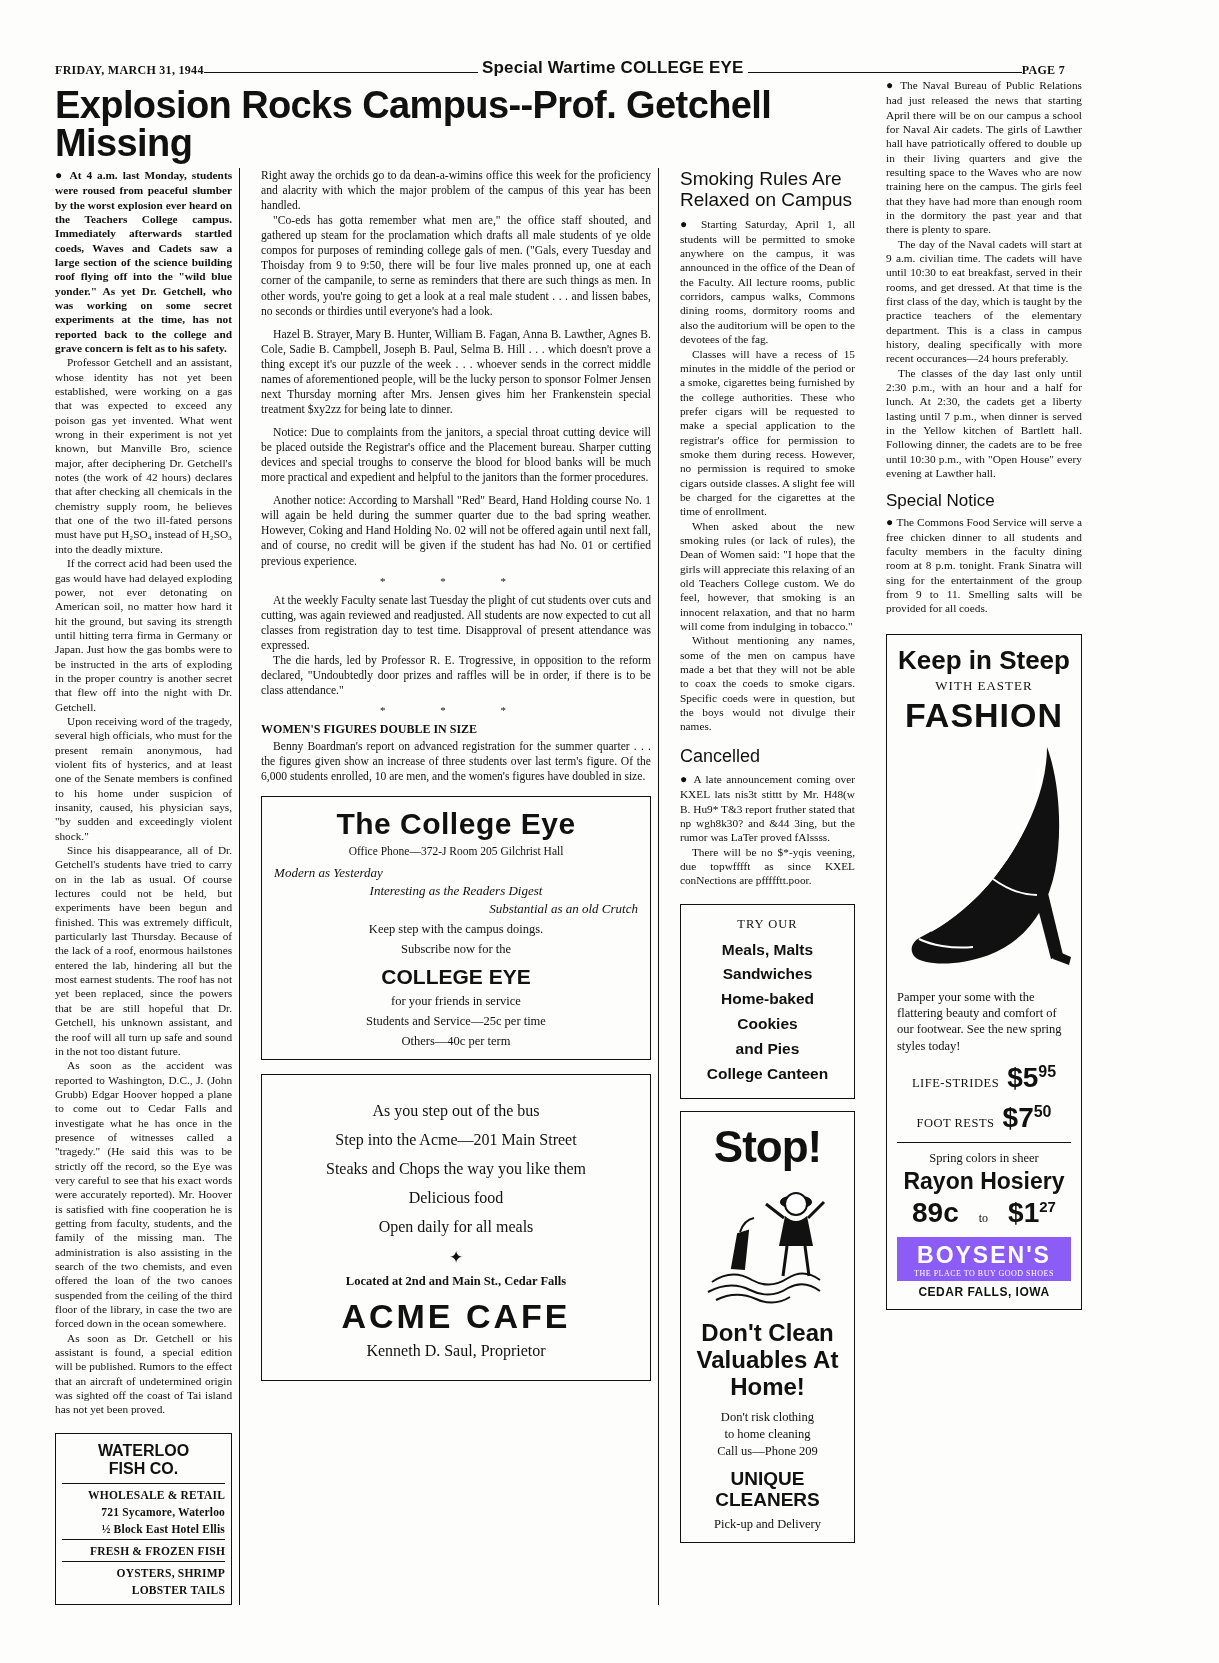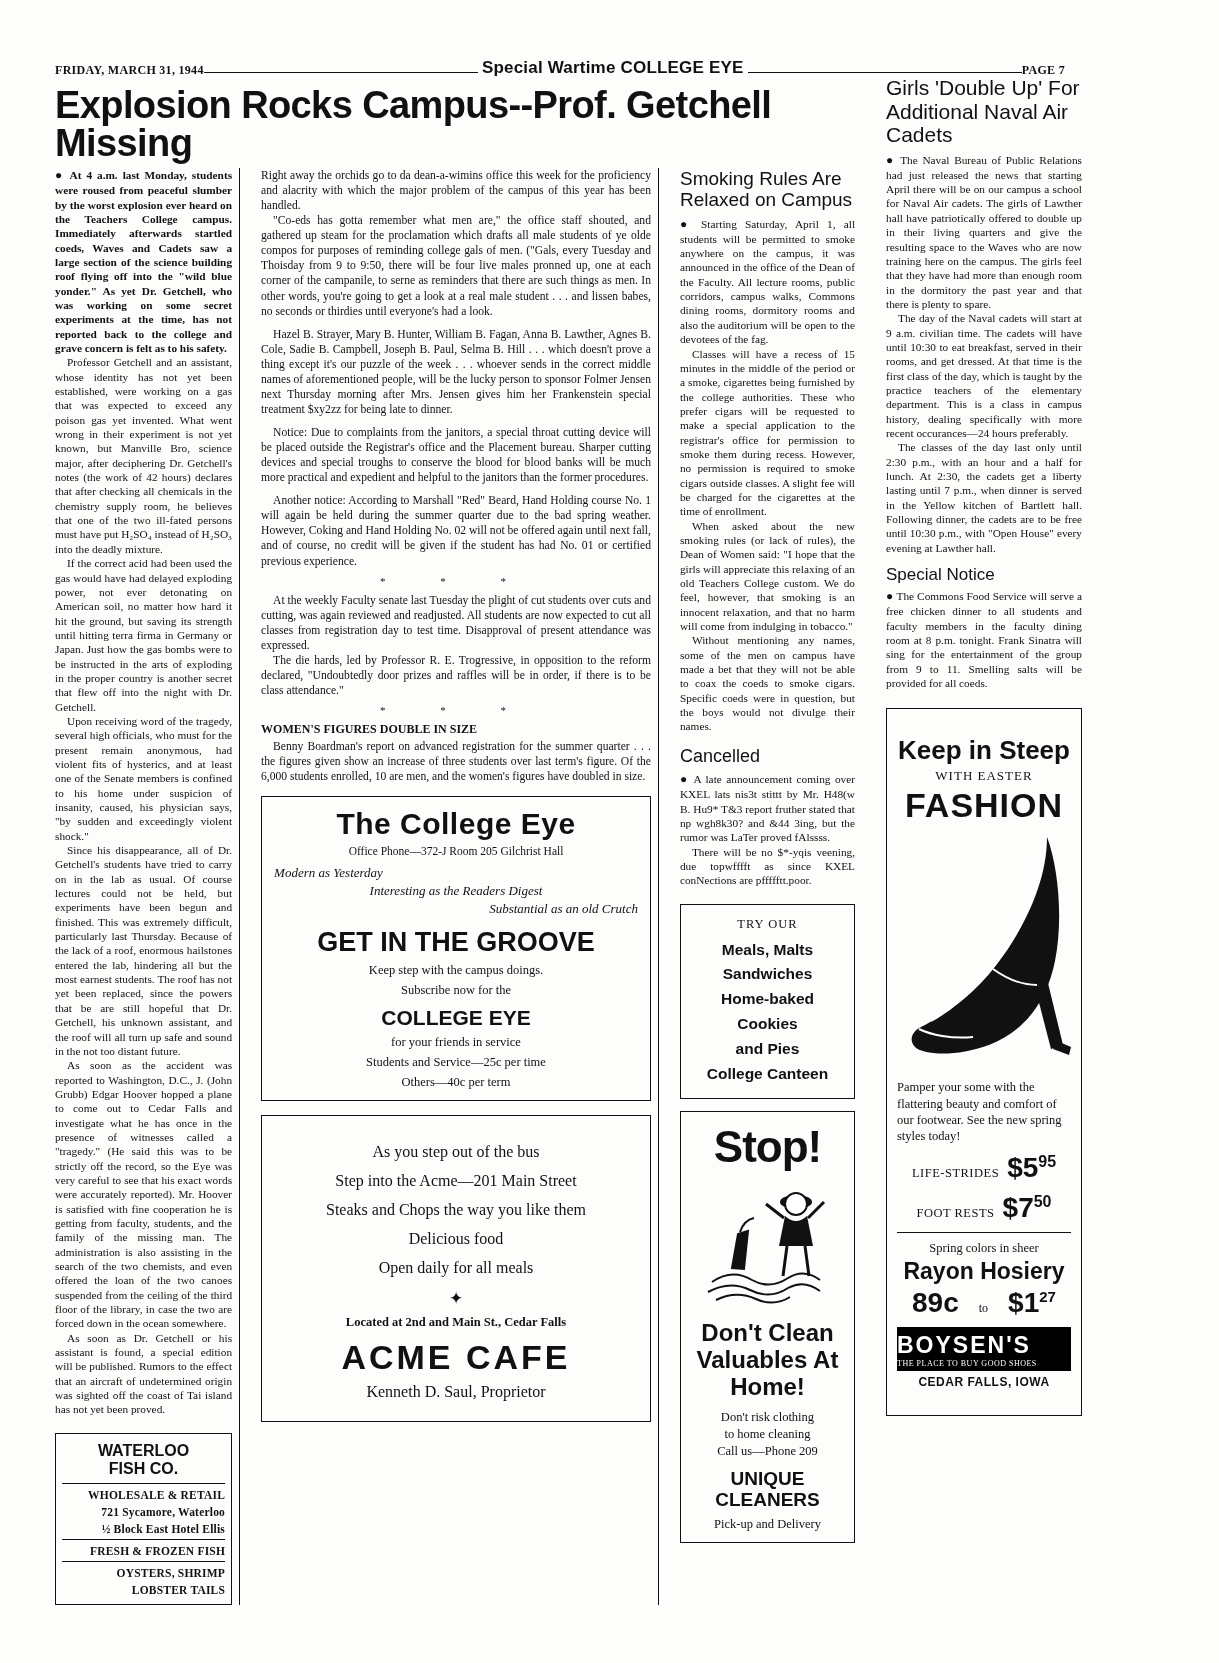--- a/index.html
+++ b/index.html
@@ -81,21 +81,21 @@
   .price-lbl{font-size:12.5px;letter-spacing:.5px;}
   .price-big{font-family:"Liberation Sans",sans-serif;font-weight:bold;font-size:28px;margin-left:8px;}
   .price-big sup{font-size:16px;}
   .hr-thin{border-top:1px solid #111;margin:8px 0;}
   .spring{text-align:center;font-size:12.5px;margin-top:4px;}
   .rayon{font-family:"Liberation Sans",sans-serif;font-weight:bold;font-size:23px;text-align:center;margin-top:2px;}
   .rayon-prices{display:flex;align-items:baseline;justify-content:center;gap:20px;margin-top:2px;}
   .rp{font-family:"Liberation Sans",sans-serif;font-weight:bold;font-size:28px;}
   .rp sup{font-size:15px;}
   .to{font-size:12px;}
-  .boysen{background:#000000;color:#fff;text-align:left;padding:5px 0 3px;margin-top:8px;}
+  .boysen{background:#8b5cf6;color:#fff;text-align:center;padding:5px 0 3px;margin-top:8px;}
   .boysen .bn{font-family:"Liberation Sans",sans-serif;font-weight:bold;font-size:23px;letter-spacing:2px;}
   .boysen .bs{font-size:8px;letter-spacing:.5px;}
   .cfi{text-align:center;font-family:"Liberation Sans",sans-serif;font-weight:bold;font-size:12px;margin-top:4px;letter-spacing:.5px;}
 
   .secthead{font-family:"Liberation Sans",sans-serif;font-size:17px;margin:10px 0 4px;}
 </style>
 </head>
 <body>
 
 <div class="page">
@@ -155,21 +155,20 @@
           <div class="stars">*&nbsp;*&nbsp;*</div>
           <div class="smallcaps-head">WOMEN'S FIGURES DOUBLE IN SIZE</div>
           <p class="body">Benny Boardman's report on advanced registration for the summer quarter . . . the figures given show an increase of three students over last term's figure. Of the 6,000 students enrolled, 10 are men, and the women's figures have doubled in size.</p>
 
           <div class="box">
             <div class="ce-title">The College Eye</div>
             <div class="ce-phone">Office Phone—372-J     Room 205 Gilchrist Hall</div>
             <div class="ce-it1">Modern as Yesterday</div>
             <div class="ce-it2">Interesting as the Readers Digest</div>
             <div class="ce-it3">Substantial as an old Crutch</div>
-            <div class="groove">GET IN THE GROOVE</div>
             <div class="ctr">Keep step with the campus doings.</div>
             <div class="ctr">Subscribe now for the</div>
             <div class="ce-sub">COLLEGE EYE</div>
             <div class="ctr">for your friends in service</div>
             <div class="ctr">Students and Service—25c per time</div>
             <div class="ctr">Others—40c per term</div>
           </div>
 
           <div class="box" style="margin-top:14px;padding:16px 12px;">
             <div class="acme-line">As you step out of the bus</div>
@@ -236,29 +235,28 @@
             <div class="uc-name">UNIQUE CLEANERS</div>
             <div class="uc-pick">Pick-up and Delivery</div>
           </div>
         </div>
       </div>
     </div>
 
     <div class="vrule" style="margin-left:8px;"></div>
 
     <div class="colE">
-      <div class="sub-headline" style="font-size:21px;margin-top:-2px;">Girls 'Double Up' For Additional Naval Air Cadets</div>
       <p class="body first"><span class="bullet">●&nbsp;</span><span>The Naval Bureau of Public Relations had just released the news that starting April there will be on our campus a school for Naval Air cadets. The girls of Lawther hall have patriotically offered to double up in their living quarters and give the resulting space to the Waves who are now training here on the campus. The girls feel that they have had more than enough room in the dormitory the past year and that there is plenty to spare.</span></p>
       <p class="body">The day of the Naval cadets will start at 9 a.m. civilian time. The cadets will have until 10:30 to eat breakfast, served in their rooms, and get dressed. At that time is the first class of the day, which is taught by the practice teachers of the elementary department. This is a class in campus history, dealing specifically with more recent occurances—24 hours preferably.</p>
       <p class="body">The classes of the day last only until 2:30 p.m., with an hour and a half for lunch. At 2:30, the cadets get a liberty lasting until 7 p.m., when dinner is served in the Yellow kitchen of Bartlett hall. Following dinner, the cadets are to be free until 10:30 p.m., with "Open House" every evening at Lawther hall.</p>
 
       <div class="secthead">Special Notice</div>
       <p class="body first"><span class="bullet">●&nbsp;</span><span>The Commons Food Service will serve a free chicken dinner to all students and faculty members in the faculty dining room at 8 p.m. tonight. Frank Sinatra will sing for the entertainment of the group from 9 to 11. Smelling salts will be provided for all coeds.</span></p>
 
-      <div class="box" style="margin-top:18px;padding:26px 10px;">
+      <div class="box" style="margin-top:18px;padding:10px 10px;">
         <div class="keep">Keep in Steep</div>
         <div class="with">WITH EASTER</div>
         <div class="fashion">FASHION</div>
         <div class="shoe-wrap">
           <svg width="176" height="240" viewBox="0 0 176 240">
             <path d="M150 8 C150 60 120 110 96 140 C74 168 44 188 24 198 C14 203 12 212 18 218 C26 226 60 228 92 216 C128 202 150 172 158 132 C166 92 162 40 150 8 Z" fill="#111"></path>
             <path d="M142 30 C142 70 118 110 98 136 C78 162 52 182 34 192" fill="none" stroke="#fff" stroke-width="2"></path>
             <path d="M96 140 C110 150 124 156 140 156" fill="none" stroke="#fff" stroke-width="2"></path>
             <path d="M22 200 C34 206 54 210 76 208" fill="none" stroke="#fff" stroke-width="2"></path>
             <path d="M150 150 l16 66 l-12 4 l-16 -62 z" fill="#111"></path>

